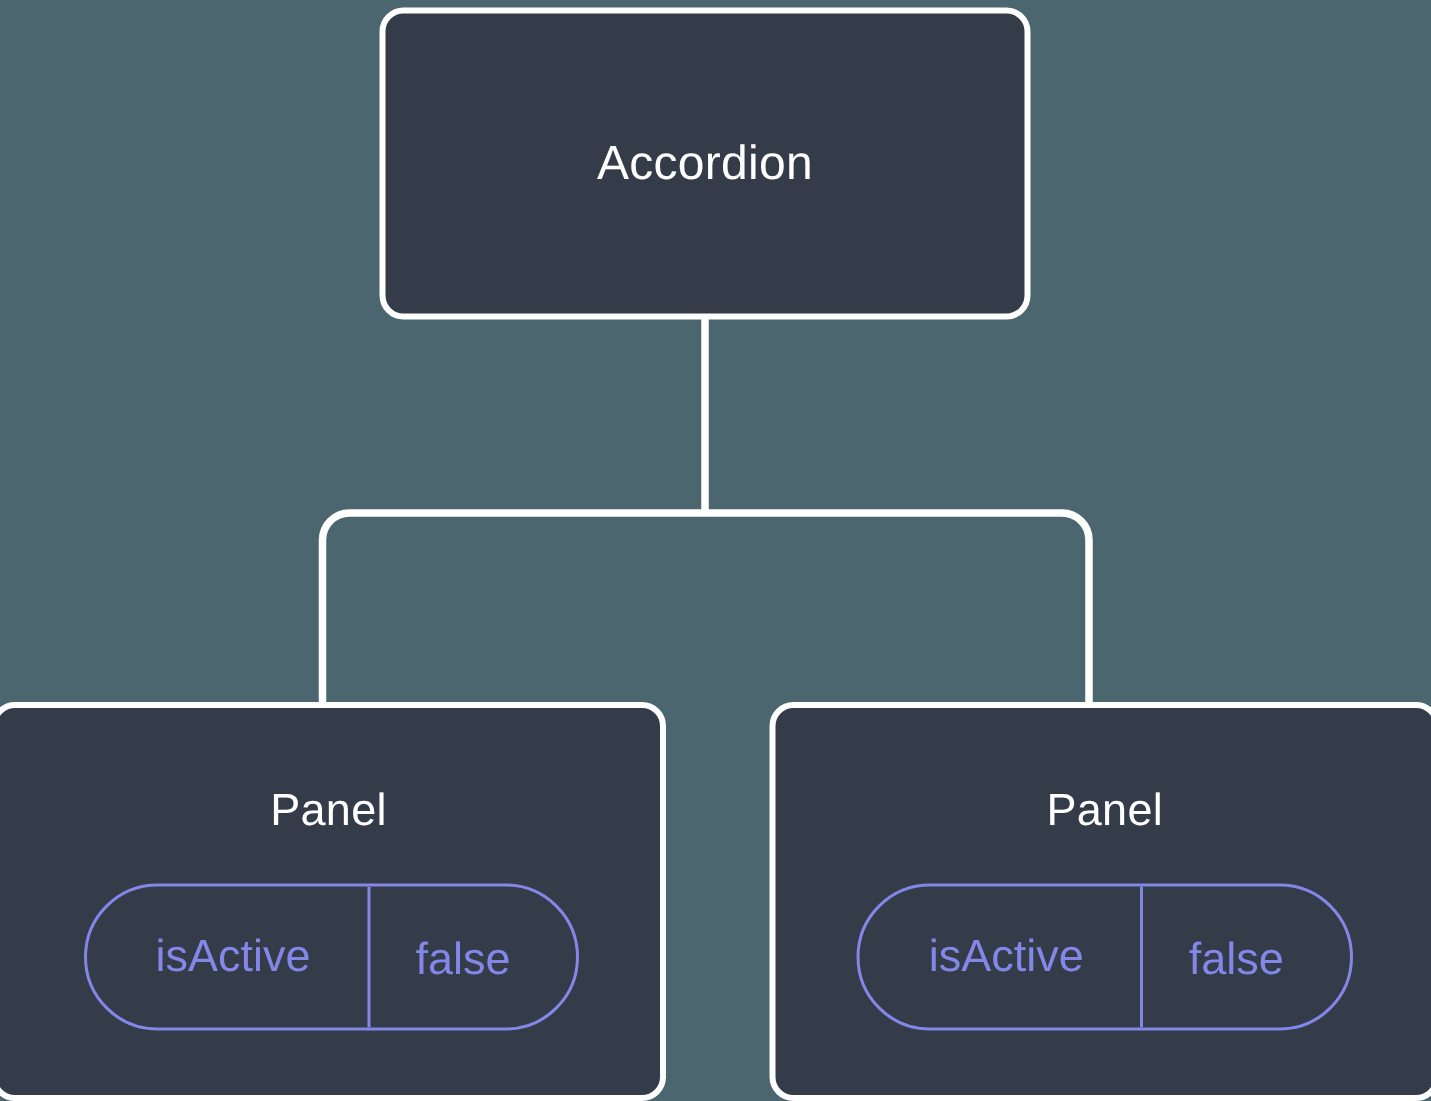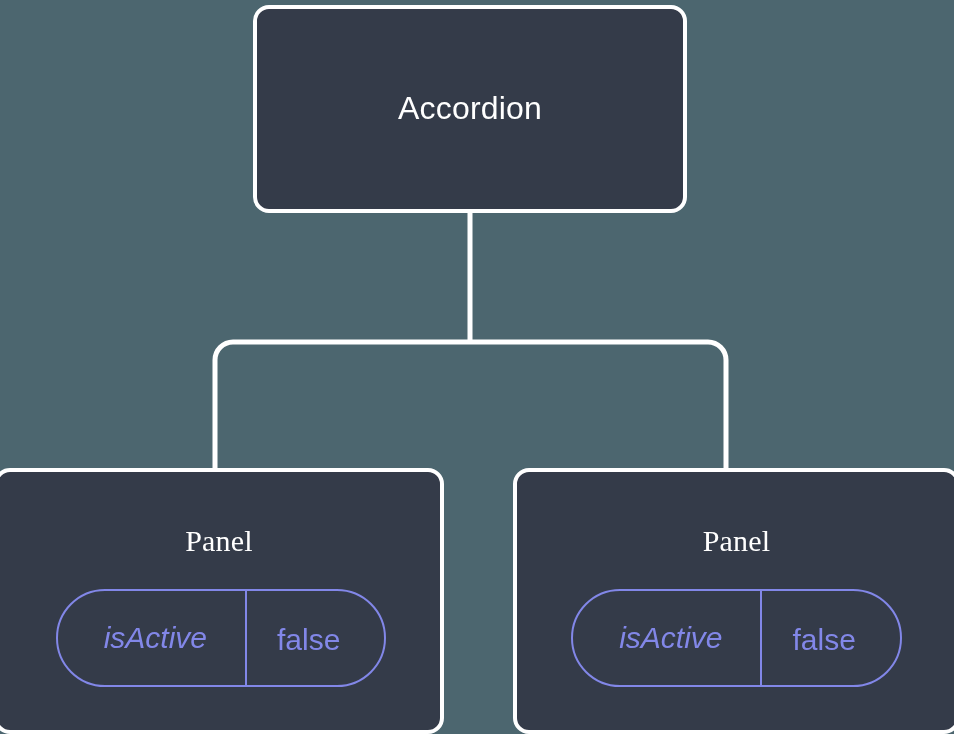--- a/index.html
+++ b/index.html
@@ -84,21 +84,20 @@
   }
 
   .node-title-leaf {
     color: #ffffff;
     font-size: 30px;
     line-height: 1.1;
     font-weight: 400;
     letter-spacing: 0.2px;
     text-align: center;
     white-space: nowrap;
-    font-family: Liberation Serif, serif;
   }
 
   
   .state-pill {
     margin-top: 32px;
     display: flex;
     flex-direction: row;
     align-items: stretch;
     box-sizing: border-box;
     border: 2px solid #8287e8;
@@ -116,21 +115,20 @@
     color: #8287e8;
     font-size: 30px;
     line-height: 1;
     font-weight: 400;
     white-space: nowrap;
     box-sizing: border-box;
   }
 
   .pill-key {
     padding: 0 38px 0 46px;
-    font-style: italic;
   }
 
   .pill-value {
     padding: 4px 44px 0 30px;
     border-left: 2px solid #8287e8;
   }
 
   .pill-left-offset {
     margin-left: 4px;
   }

